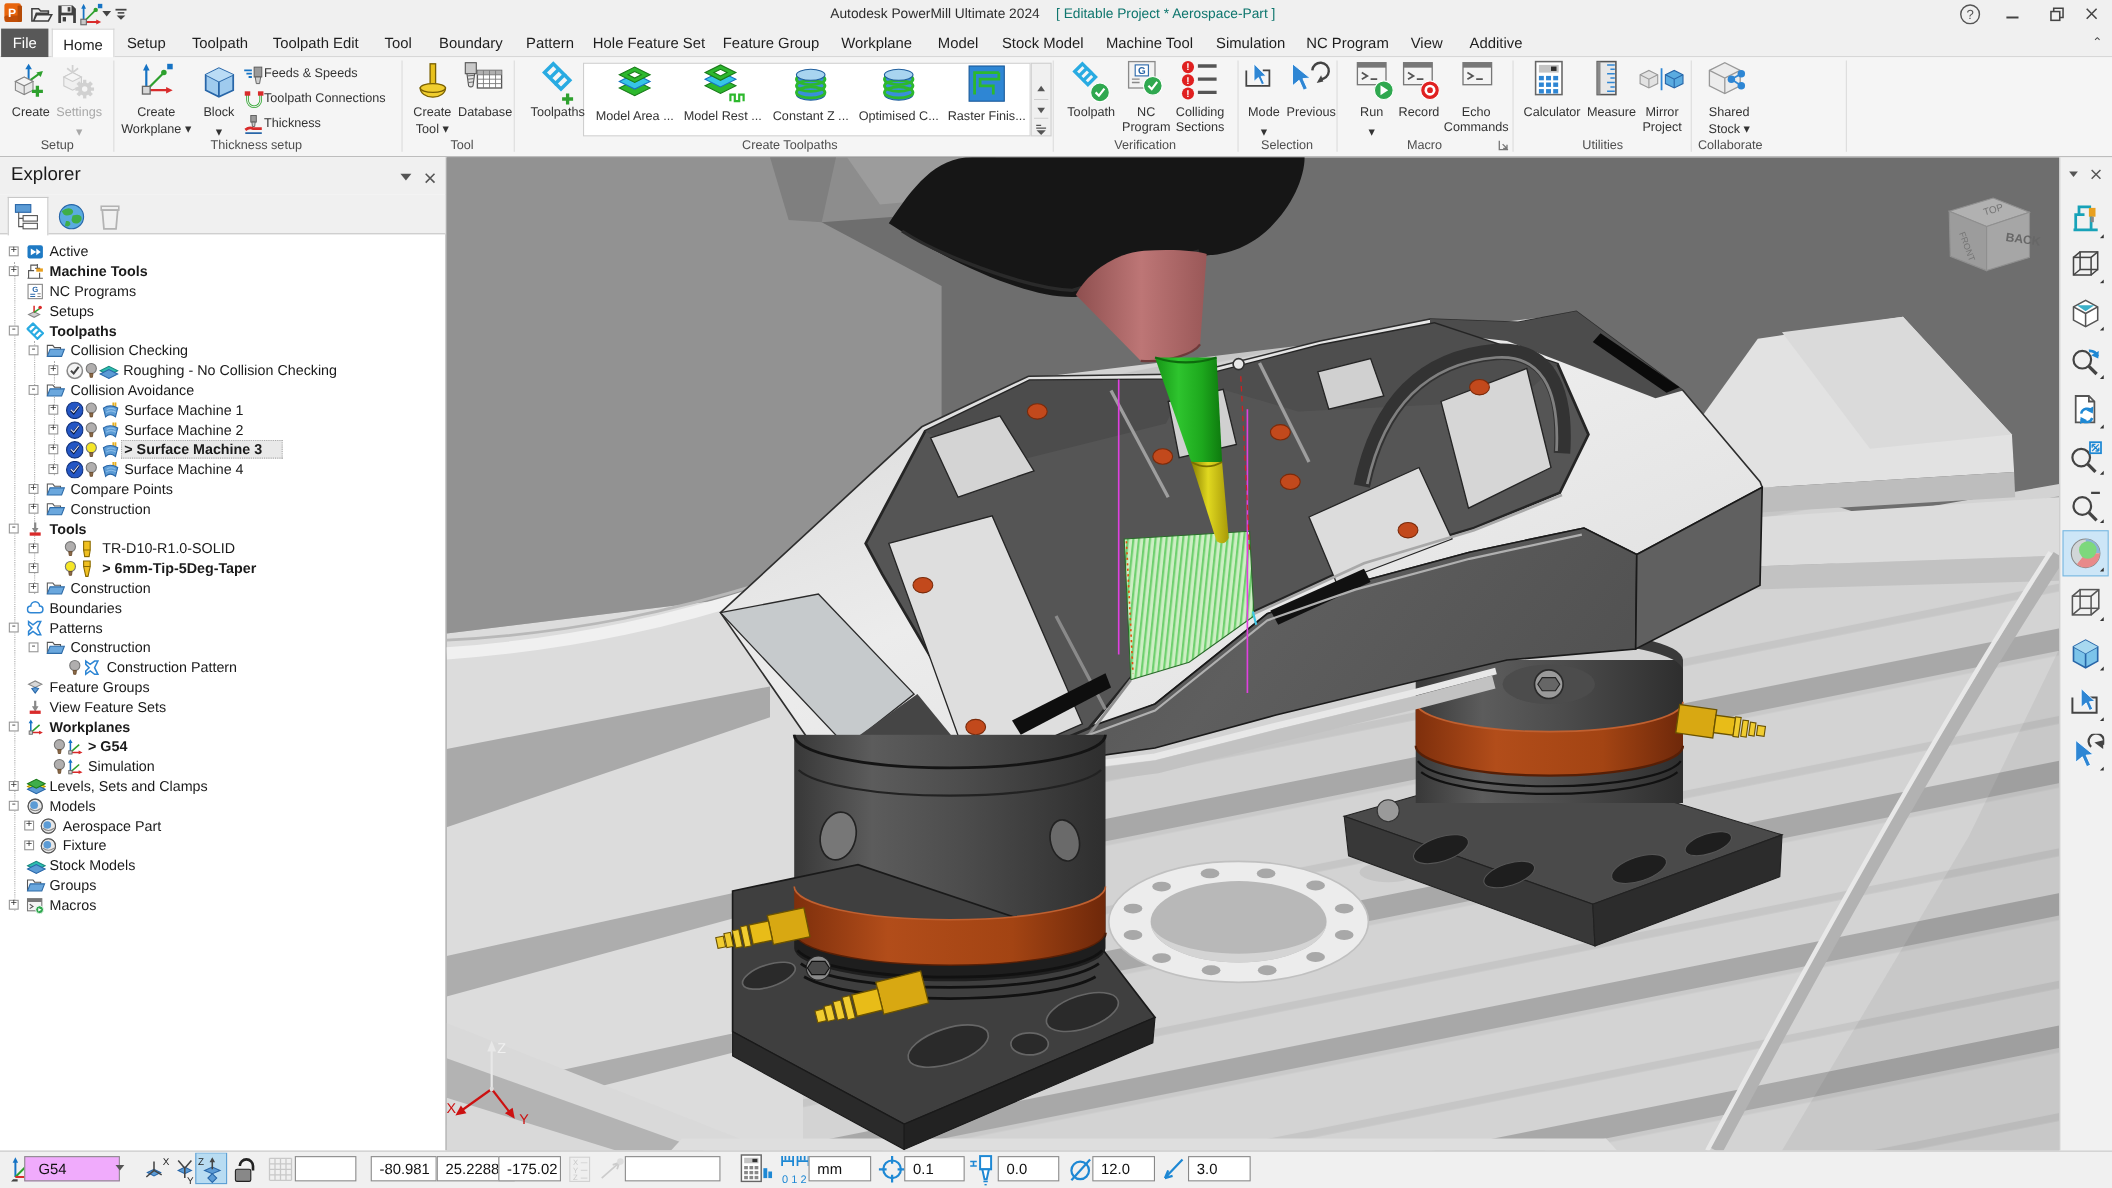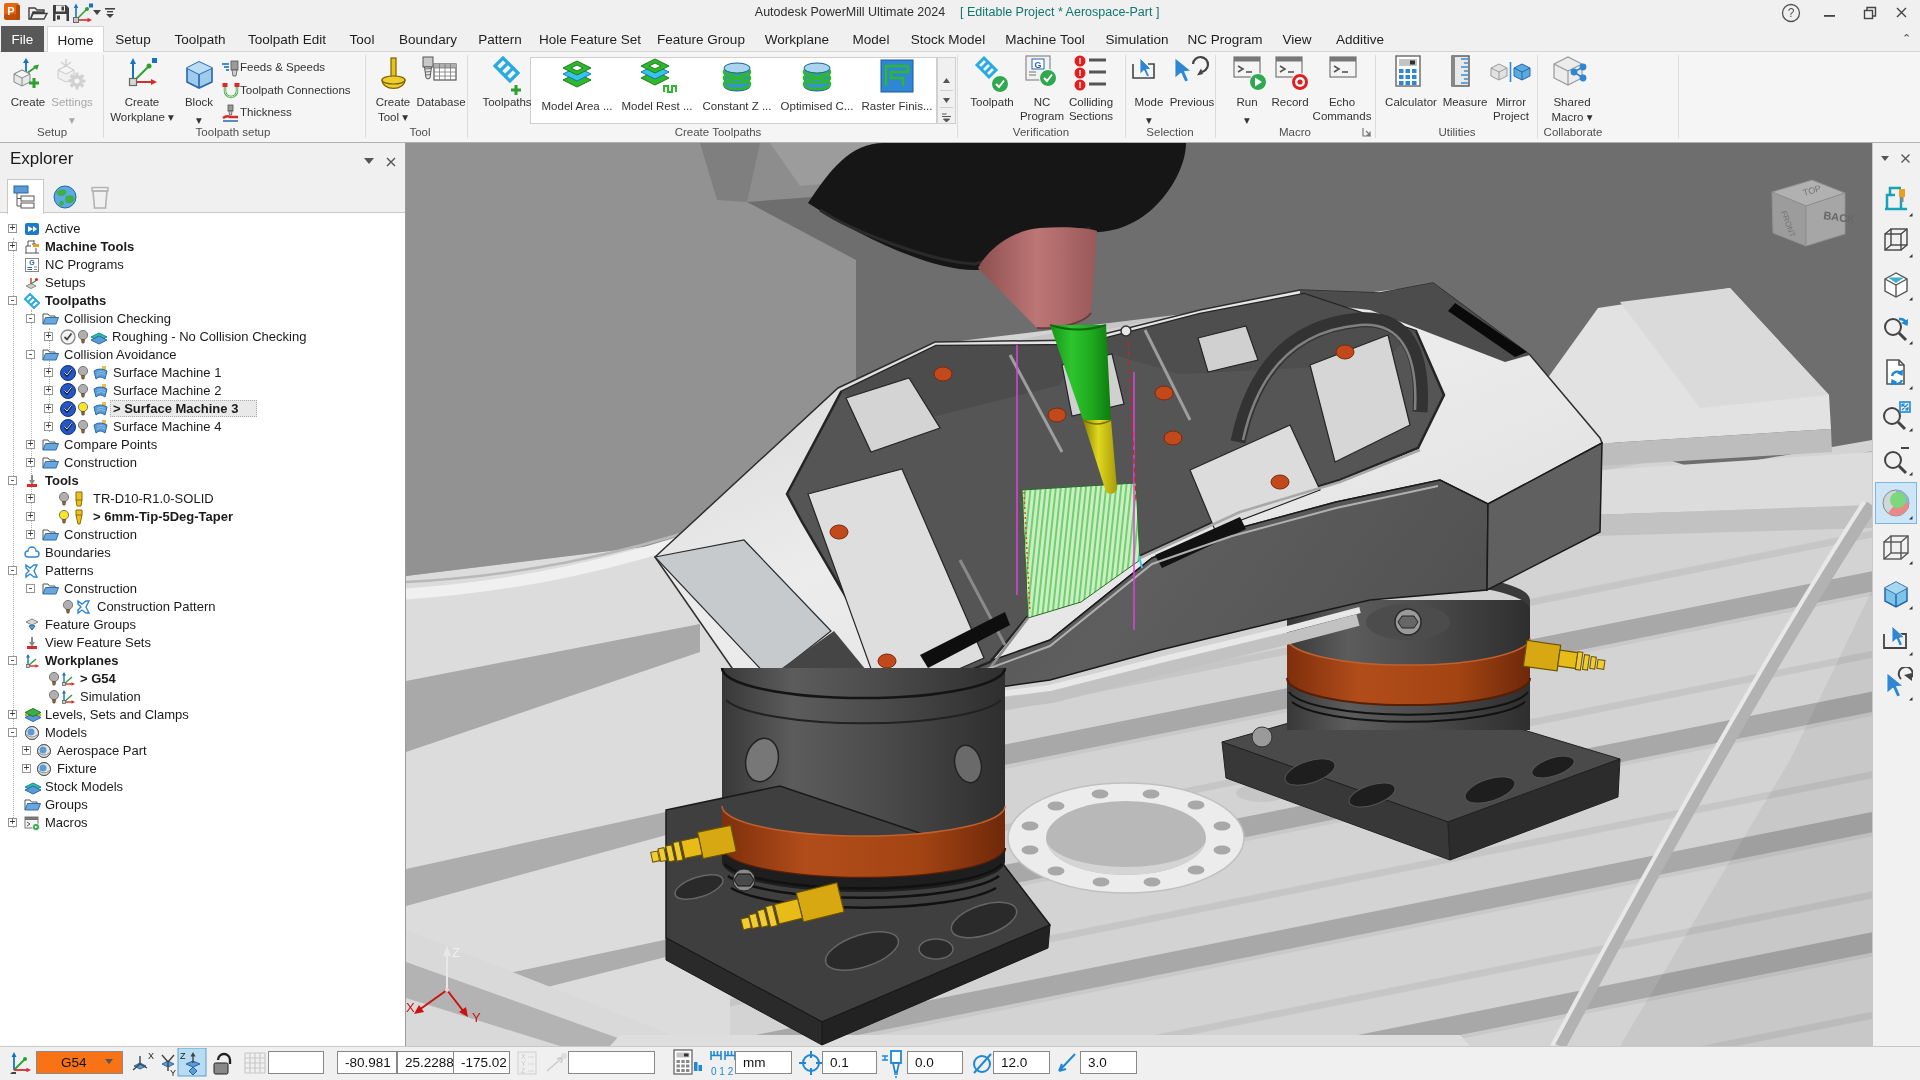--- a/index.html
+++ b/index.html
@@ -83,21 +83,21 @@
 <div class="rsep" style="left:103px;top:55px"></div>
 <div class="rsep" style="left:365px;top:55px"></div>
 <div class="rsep" style="left:467px;top:55px"></div>
 <div class="rsep" style="left:957px;top:55px"></div>
 <div class="rsep" style="left:1125px;top:55px"></div>
 <div class="rsep" style="left:1215px;top:55px"></div>
 <div class="rsep" style="left:1375px;top:55px"></div>
 <div class="rsep" style="left:1537px;top:55px"></div>
 <div class="rsep" style="left:1678px;top:55px"></div>
 <div class="rlabel" style="left:52px">Setup</div>
-<div class="rlabel" style="left:233px">Toolpath setup</div>
+<div class="rlabel" style="left:233px">Thickness setup</div>
 <div class="rlabel" style="left:420px">Tool</div>
 <div class="rlabel" style="left:718px">Create Toolpaths</div>
 <div class="rlabel" style="left:1041px">Verification</div>
 <div class="rlabel" style="left:1170px">Selection</div>
 <div class="rlabel" style="left:1295px">Macro</div>
 <div class="rlabel" style="left:1457px">Utilities</div>
 <div class="rlabel" style="left:1573px">Collaborate</div>
 <div class="abs" style="left:530px;top:57px;width:407px;height:67px;background:#fff;border:1px solid #cfcfcf"></div>
 <div class="abs" style="left:937px;top:57px;width:19px;height:67px;background:#f0f0f0;border:1px solid #cfcfcf"></div>
 <svg class="abs" style="left:937px;top:57px" width="19" height="67" viewBox="0 0 19 67">
@@ -381,21 +381,21 @@
 <div class="blabel" style="left:1247px;top:96px">Run</div>
 <div class="blabel" style="left:1247px;top:113px">▾</div>
 <div class="blabel" style="left:1290px;top:96px">Record</div>
 <div class="blabel" style="left:1342px;top:96px">Echo</div>
 <div class="blabel" style="left:1342px;top:110px">Commands</div>
 <div class="blabel" style="left:1411px;top:96px">Calculator</div>
 <div class="blabel" style="left:1465px;top:96px">Measure</div>
 <div class="blabel" style="left:1511px;top:96px">Mirror</div>
 <div class="blabel" style="left:1511px;top:110px">Project</div>
 <div class="blabel" style="left:1572px;top:96px">Shared</div>
-<div class="blabel" style="left:1572px;top:110px">Macro ▾</div>
+<div class="blabel" style="left:1572px;top:110px">Stock ▾</div>
 <div class="abs" style="left:0;top:143px;width:406px;height:903px;background:#fff;border-right:1px solid #9a9a9a"></div>
 <div class="abs" style="left:0;top:143px;width:405px;height:34px;background:#f0f0f0"></div>
 <div class="abs" style="left:10px;top:149px;font-size:17px;color:#1a1a1a">Explorer</div>
 <div class="abs" style="left:364px;top:158px;width:0;height:0;border-left:5px solid transparent;border-right:5px solid transparent;border-top:6px solid #555"></div>
 <svg class="abs" style="left:385px;top:156px" width="12" height="12">
     <path d="M2 2 L10 10 M10 2 L2 10" stroke="#555" stroke-width="1.4"></path>
   </svg>
 <div class="abs" style="left:0;top:177px;width:405px;height:36px;background:#f0f0f0;border-bottom:1px solid #c8c8c8"></div>
 <div class="abs" style="left:7px;top:179px;width:37px;height:35px;background:#fff;border:1px solid #c8c8c8;border-bottom:none"></div>
 <svg class="abs" style="left:13px;top:185px" width="26" height="24" viewBox="0 0 26 24">
@@ -1115,21 +1115,21 @@
 <div class="abs" style="left:0;top:1046px;width:1920px;height:34px;background:#f0f0f0;border-top:1px solid #c8c8c8"></div>
 <svg class="abs" style="left:8px;top:1050px" width="26" height="26" viewBox="0 0 26 26">
 <line x1="6" y1="20" x2="6" y2="5" stroke="#1673c4" stroke-width="1.8"></line>
     <path d="M6 2 L8.5 7 L3.5 7 Z" fill="#1673c4"></path>
 <line x1="6" y1="20" x2="18" y2="8" stroke="#2da02d" stroke-width="1.8"></line>
     <circle cx="17" cy="9" r="2" fill="#2da02d"></circle>
 <line x1="6" y1="20" x2="20" y2="20" stroke="#d92b2b" stroke-width="1.8"></line>
     <path d="M23 20 L18.5 17.8 L18.5 22.2 Z" fill="#d92b2b"></path>
 <path d="M2 24 L8 24 L8 22 L4 22 Z" fill="#444"></path>
 </svg>
-<div class="abs" style="left:36px;top:1051px;width:87px;height:23px;background:#f97316;border:1px solid #8a8a8a;font-size:13.5px;line-height:21px;padding-left:24px;color:#111">G54</div>
+<div class="abs" style="left:22px;top:1051px;width:87px;height:23px;background:#f0abfc;border:1px solid #8a8a8a;font-size:13.5px;line-height:21px;padding-left:12px;color:#111">G54</div>
 <div class="abs" style="left:105px;top:1059px;width:0;height:0;border-left:4.5px solid transparent;border-right:4.5px solid transparent;border-top:5px solid #555"></div>
 <svg class="abs" style="left:126px;top:1048px" width="110" height="30" viewBox="0 0 110 30">
 <g transform="translate(0,2)">
 <path d="M8 16 L14 13 L20 16 L14 19 Z" fill="#5b9bd5" stroke="#2866a8"></path>
 <line x1="14" y1="14" x2="14" y2="6" stroke="#444" stroke-width="1.4"></line>
       <line x1="14" y1="14" x2="7" y2="20" stroke="#444" stroke-width="1.4"></line>
       <line x1="14" y1="14" x2="21" y2="18" stroke="#444" stroke-width="1.4"></line>
 <text x="22" y="9" font-size="9" fill="#222" font-family="Liberation Sans">X</text>
 </g>
 <g transform="translate(28,2)">

